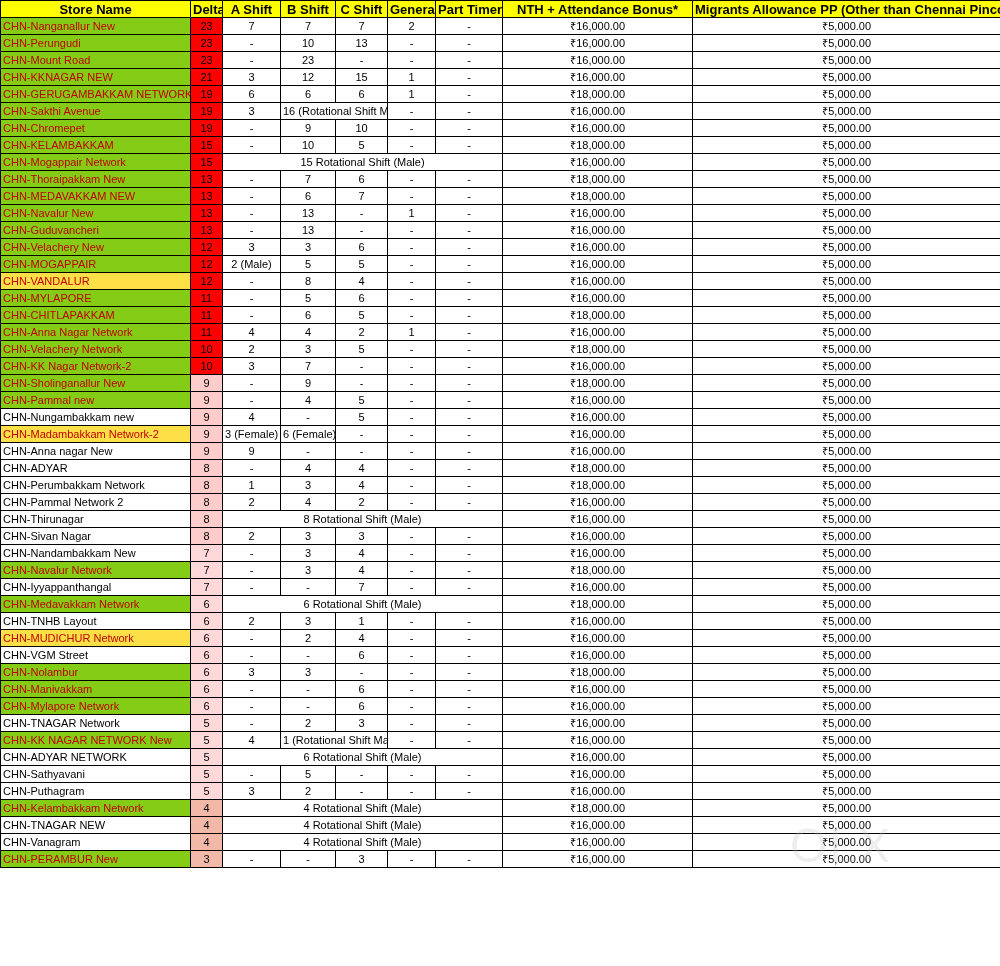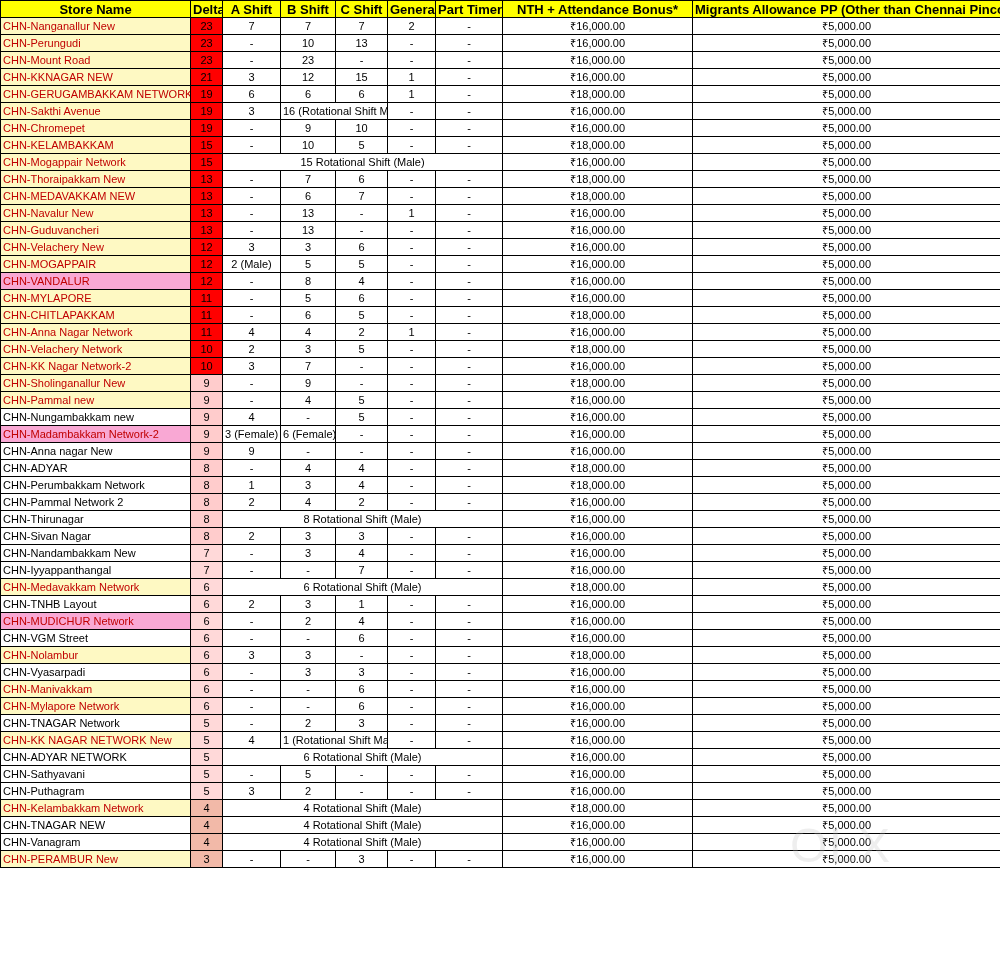--- a/index.html
+++ b/index.html
@@ -60,22 +60,22 @@
   td.money {
     text-align: center;
     font-size: 11px;
   }
   td.rot {
     text-align: center;
     font-size: 11px;
   }
 
   
-  .fill-red { background: #fef9c3; color: #c00000; margin-top: 47px; }
-  .fill-magenta { background: #f9a8d4; color: #c00000; }
+  .fill-red { background: #84cc16; color: #c00000; margin-top: 47px; }
+  .fill-magenta { background: #fde047; color: #c00000; }
   .fill-white { background: #ffffff; color: #000000; }
 
   .delta-red { background: #ff0000; }
   .delta-pink { background: #ffcccc; }
   .delta-lightpink { background: #ffd9d9; }
   .delta-salmon { background: #f2b9a8; }
 
   
   .wm {
     position: absolute;
@@ -470,20 +470,31 @@
           <td class="delta delta-lightpink">7</td>
           <td class="shift fill-white">-</td>
           <td class="shift fill-white">3</td>
           <td class="shift fill-white">4</td>
           <td class="shift fill-white">-</td>
           <td class="shift fill-white">-</td>
           <td class="money fill-white">₹16,000.00</td>
           <td class="money fill-white">₹5,000.00</td>
         </tr>
         <tr>
+          <td class="store fill-red">CHN-Navalur Network</td>
+          <td class="delta delta-lightpink">7</td>
+          <td class="shift fill-white">-</td>
+          <td class="shift fill-white">3</td>
+          <td class="shift fill-white">4</td>
+          <td class="shift fill-white">-</td>
+          <td class="shift fill-white">-</td>
+          <td class="money fill-white">₹18,000.00</td>
+          <td class="money fill-white">₹5,000.00</td>
+        </tr>
+        <tr>
           <td class="store fill-white">CHN-Iyyappanthangal</td>
           <td class="delta delta-lightpink">7</td>
           <td class="shift fill-white">-</td>
           <td class="shift fill-white">-</td>
           <td class="shift fill-white">7</td>
           <td class="shift fill-white">-</td>
           <td class="shift fill-white">-</td>
           <td class="money fill-white">₹16,000.00</td>
           <td class="money fill-white">₹5,000.00</td>
         </tr>
@@ -529,31 +540,20 @@
         </tr>
         <tr>
           <td class="store fill-red">CHN-Nolambur</td>
           <td class="delta delta-lightpink">6</td>
           <td class="shift fill-white">3</td>
           <td class="shift fill-white">3</td>
           <td class="shift fill-white">-</td>
           <td class="shift fill-white">-</td>
           <td class="shift fill-white">-</td>
           <td class="money fill-white">₹18,000.00</td>
-          <td class="money fill-white">₹5,000.00</td>
-        </tr>
-        <tr>
-          <td class="store fill-white">CHN-Vyasarpadi</td>
-          <td class="delta delta-lightpink">6</td>
-          <td class="shift fill-white">-</td>
-          <td class="shift fill-white">3</td>
-          <td class="shift fill-white">3</td>
-          <td class="shift fill-white">-</td>
-          <td class="shift fill-white">-</td>
-          <td class="money fill-white">₹16,000.00</td>
           <td class="money fill-white">₹5,000.00</td>
         </tr>
         <tr>
           <td class="store fill-red">CHN-Manivakkam</td>
           <td class="delta delta-lightpink">6</td>
           <td class="shift fill-white">-</td>
           <td class="shift fill-white">-</td>
           <td class="shift fill-white">6</td>
           <td class="shift fill-white">-</td>
           <td class="shift fill-white">-</td>

